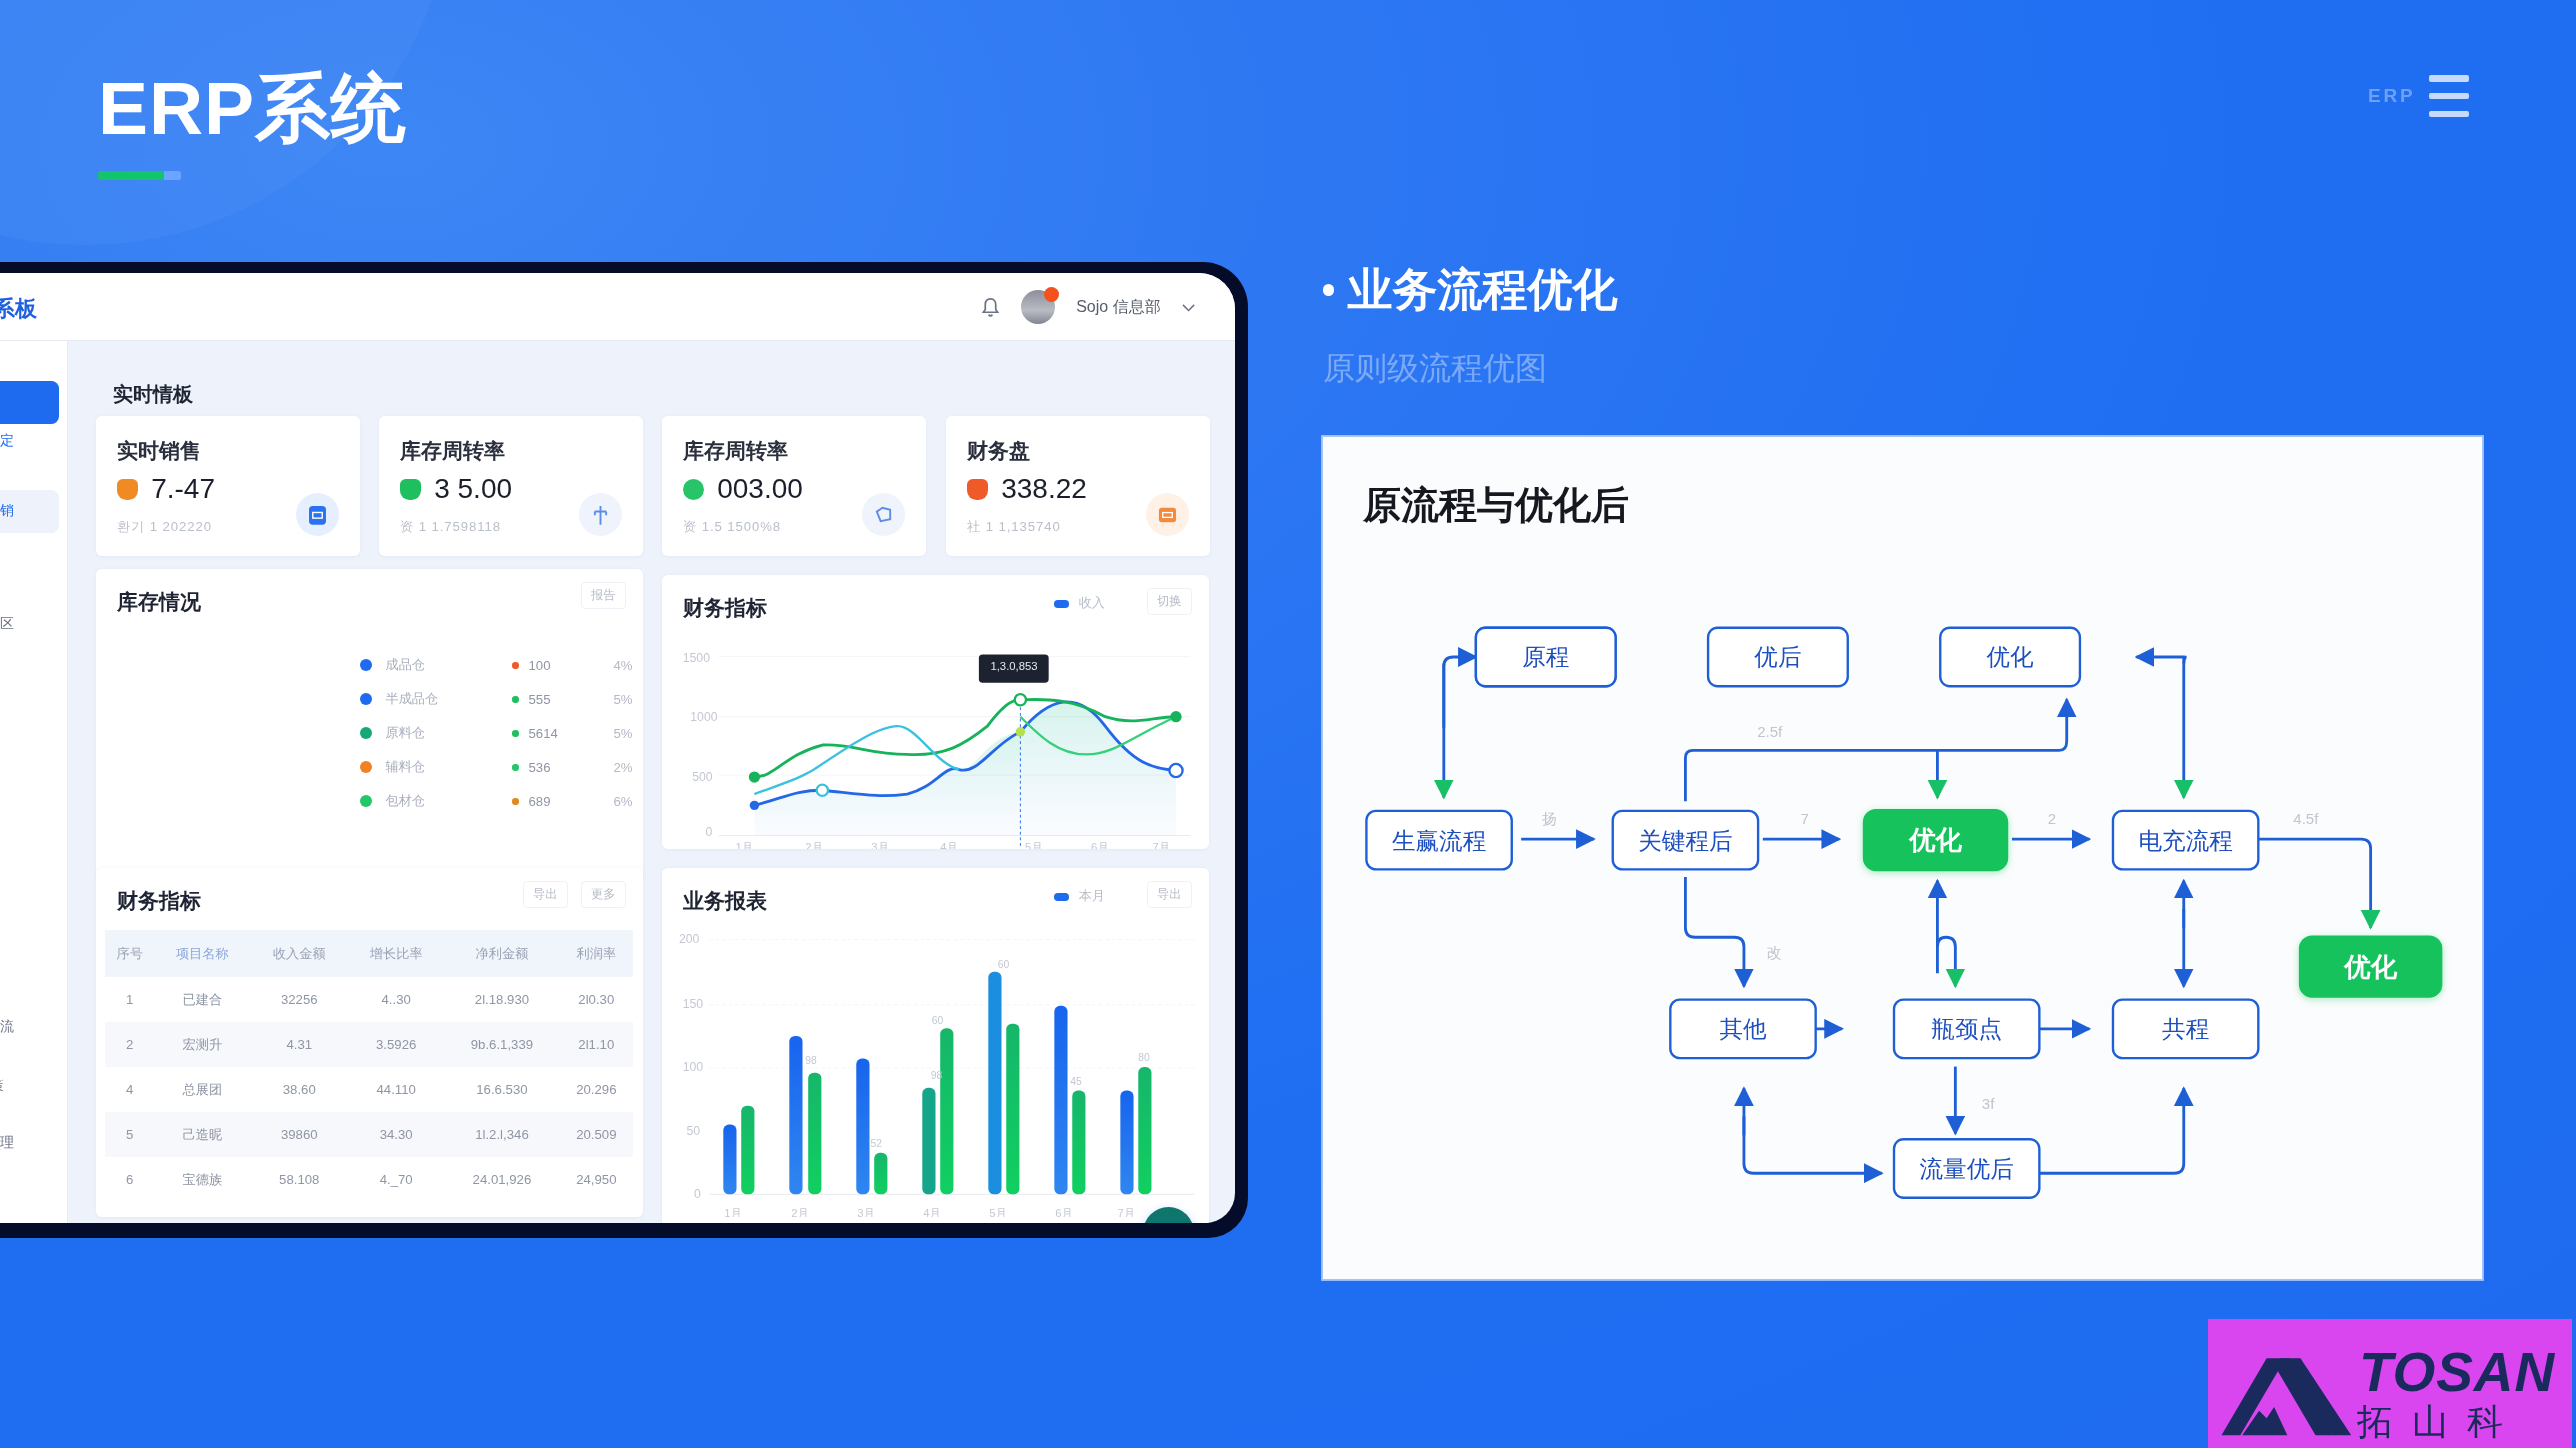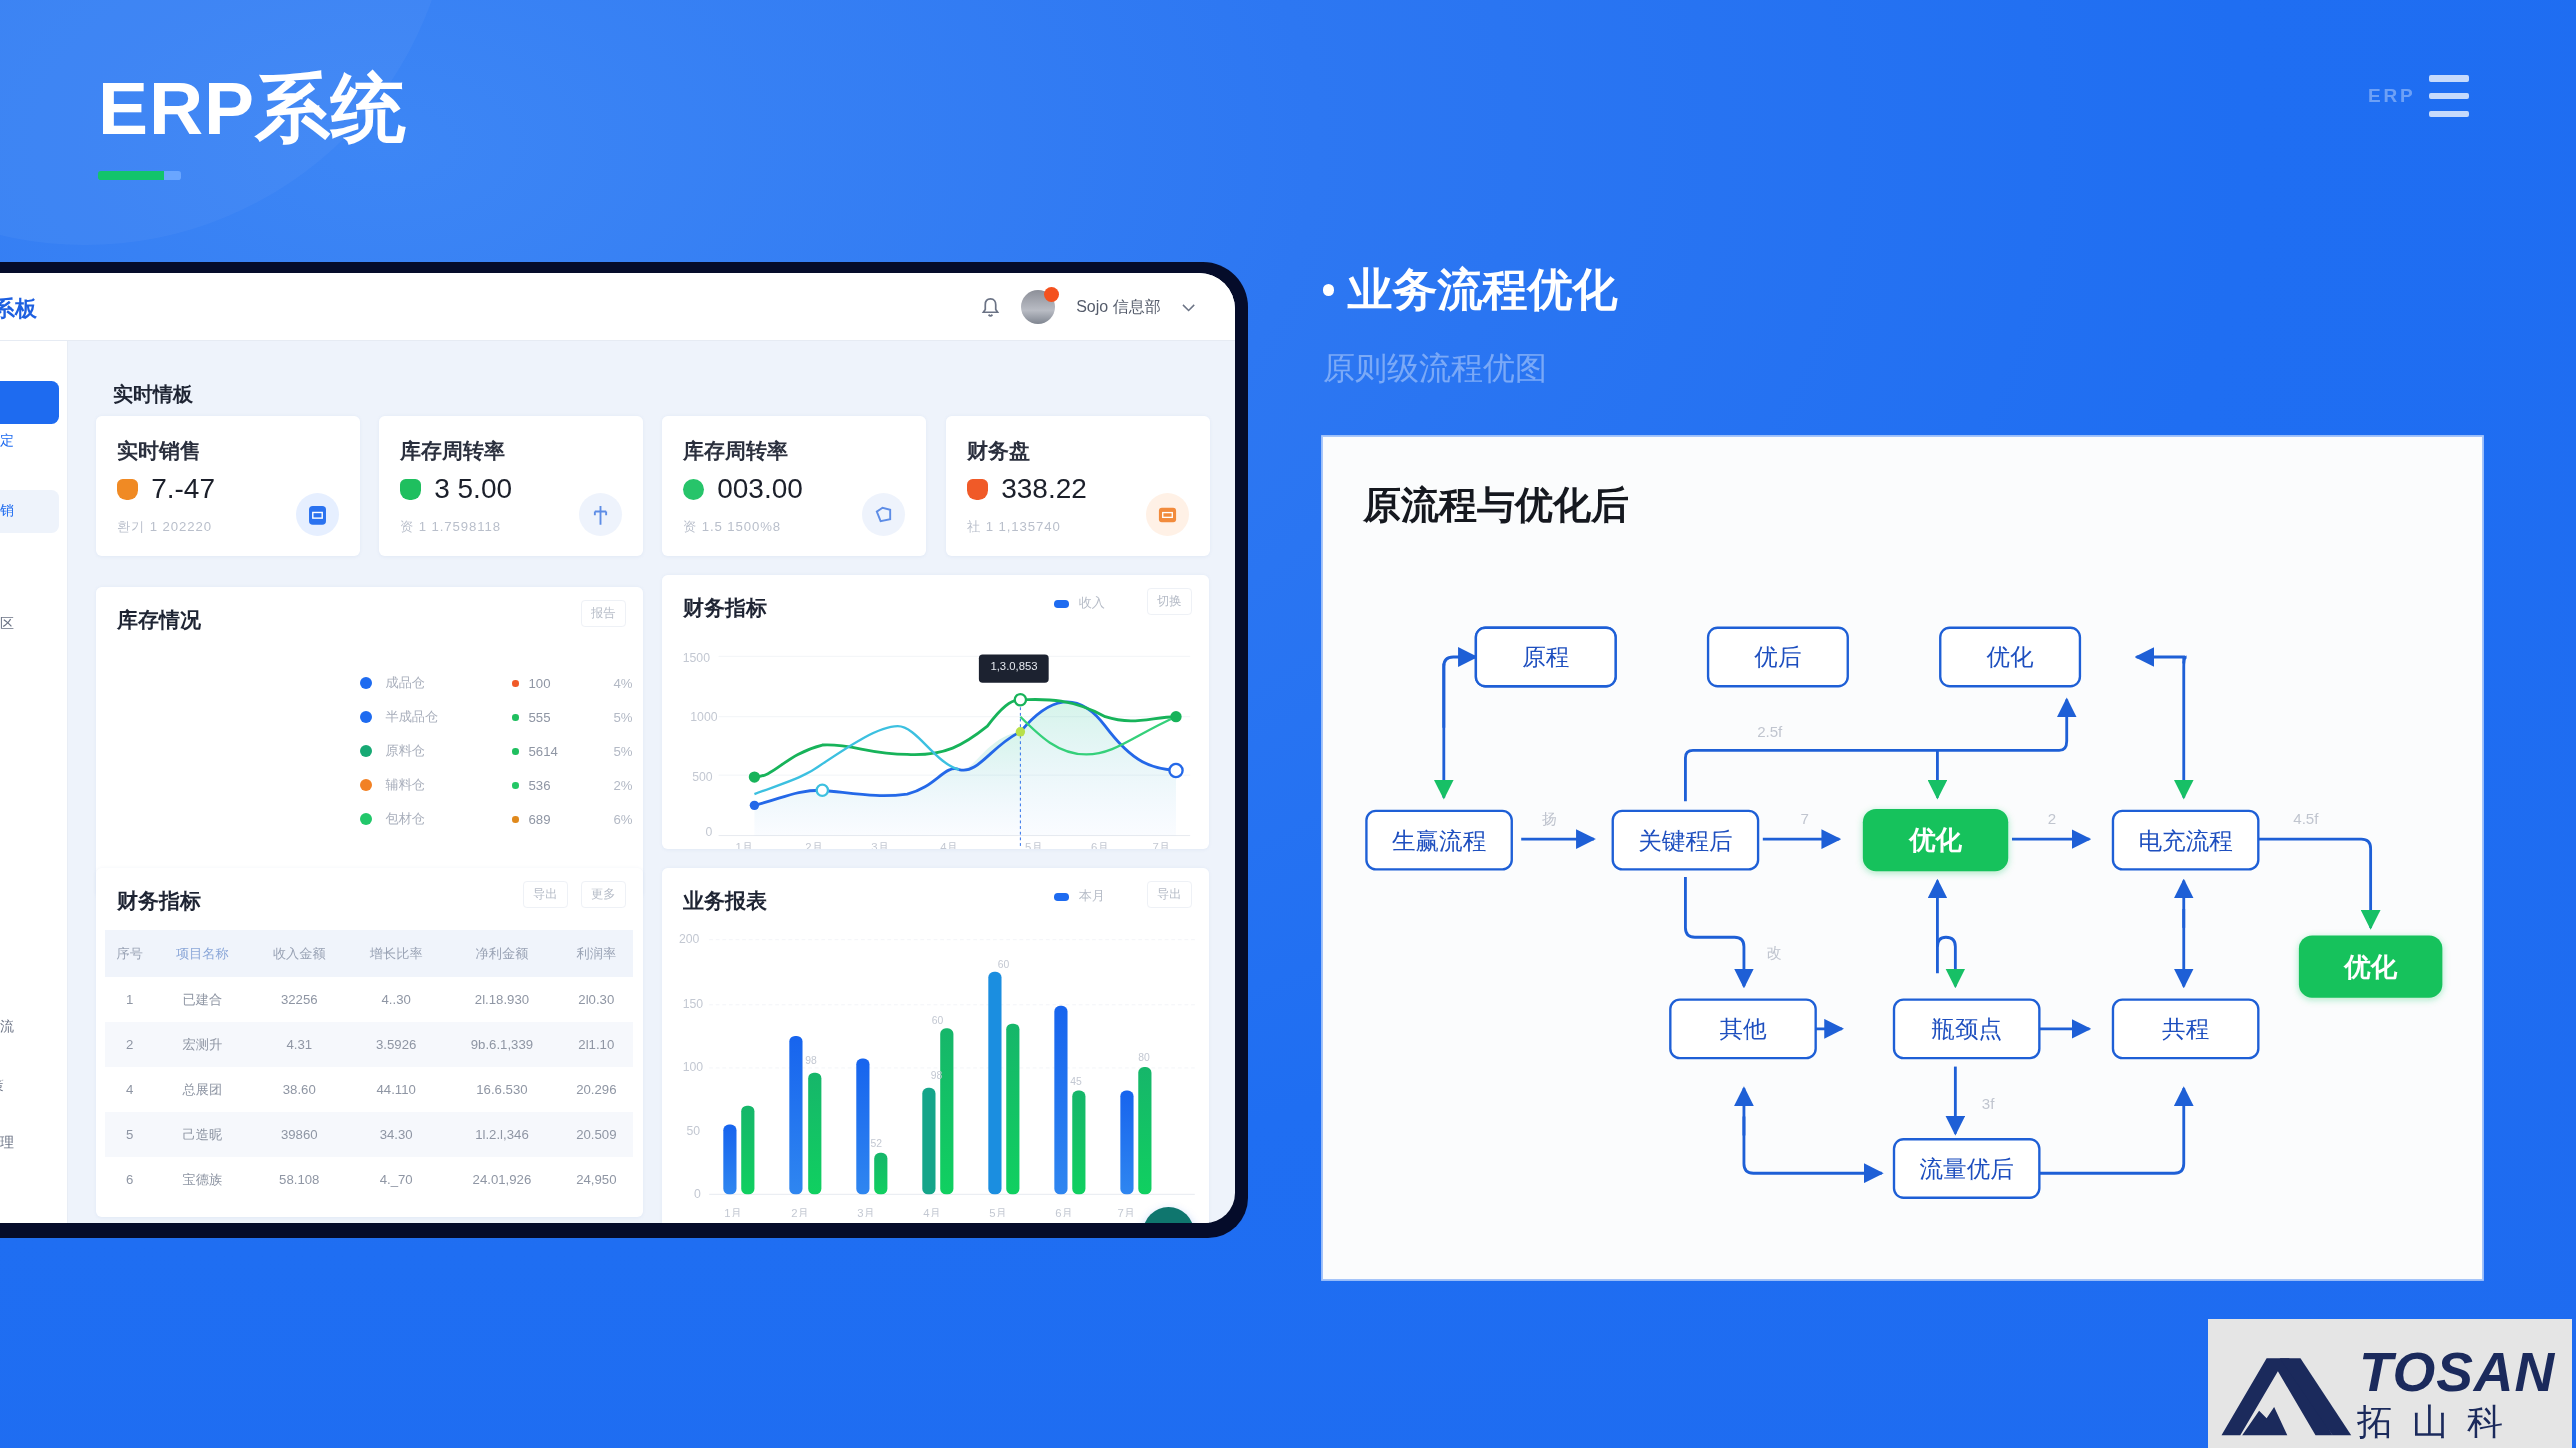--- a/index.html
+++ b/index.html
@@ -94,21 +94,21 @@
   .bullet-title { position: absolute; left: 1323px; top: 260px; font-size: 45px; font-weight: 700; color: #fff; display: flex; align-items: center; gap: 13.2px; }
   .bullet-title .b { width: 11.3px; height: 11.3px; border-radius: 50%; background: #fff; }
   .bullet-sub { position: absolute; left: 1323px; top: 347px; font-size: 32px; color: rgba(255,255,255,0.38); }
   .flow-panel { position: absolute; left: 1323px; top: 437px; width: 1159px; height: 842px; background: #fbfcfd; box-shadow: 0 0 0 1.9px rgba(255,255,255,0.6); }
   .flow-title { position: absolute; left: 40px; top: 43px; font-size: 38px; font-weight: 700; color: #15181f; }
   .flow-svg { position: absolute; left: 0; top: 0; }
   .node-label { font-family: "Liberation Sans", "DejaVu Sans", sans-serif; font-size: 25px; fill: #1e4fbf; }
   .node-label.g { fill: #ffffff; font-weight: 700; font-size: 28px; }
   .edge-label { font-family: "Liberation Sans", "DejaVu Sans", sans-serif; font-size: 16px; fill: #c0c5cf; }
 
-  .logo-box { position: absolute; left: 2208px; top: 1319px; width: 364px; height: 129px; background: #e5e5e5; }
+  .logo-box { position: absolute; left: 2208px; top: 1319px; width: 364px; height: 129px; background: #d946ef; }
   .logo-text { position: absolute; left: 151px; top: 21px; font-size: 55px; font-weight: 700; font-style: italic; color: #1b2a5c; letter-spacing: 0.9px; }
   .logo-cn { position: absolute; left: 149px; top: 79px; font-size: 36px; color: #1b2a5c; letter-spacing: 19px; font-weight: 300; }
 </style>
 </head>
 <body>
 
 <div class="bg-circle"></div>
 
 <div class="slide-title">ERP系统</div>
 <div class="title-underline"></div>
@@ -200,21 +200,21 @@
           </div>
         <div class="k-sub">社 1 1,135740</div>
         <div class="k-icon" style="background:#fff1e6">
             <svg width="21" height="21" viewBox="0 0 22 22">
               <rect x="2" y="4" width="18" height="15" rx="3" fill="#f28b3c"></rect>
               <rect x="6" y="9" width="10" height="5" fill="none" stroke="#fff" stroke-width="1.4"></rect>
             </svg>
           </div>
       </div>
 
-      <div class="panel" style="left:28px;top:246px;width:547px;height:310px">
+      <div class="panel" style="left:28px;top:228px;width:547px;height:310px">
         <div class="p-title">库存情况</div>
         <div class="p-btn" style="right:17px">报告</div>
         <div class="legend-list">
           <div class="legend-row">
               <span class="dot" style="background:#1e6bf0"></span>
               <span class="name">成品仓</span>
               <span class="sdot" style="background:#f05a28"></span>
               <span class="val">100</span>
               <span class="pct">4%</span>
             </div>

